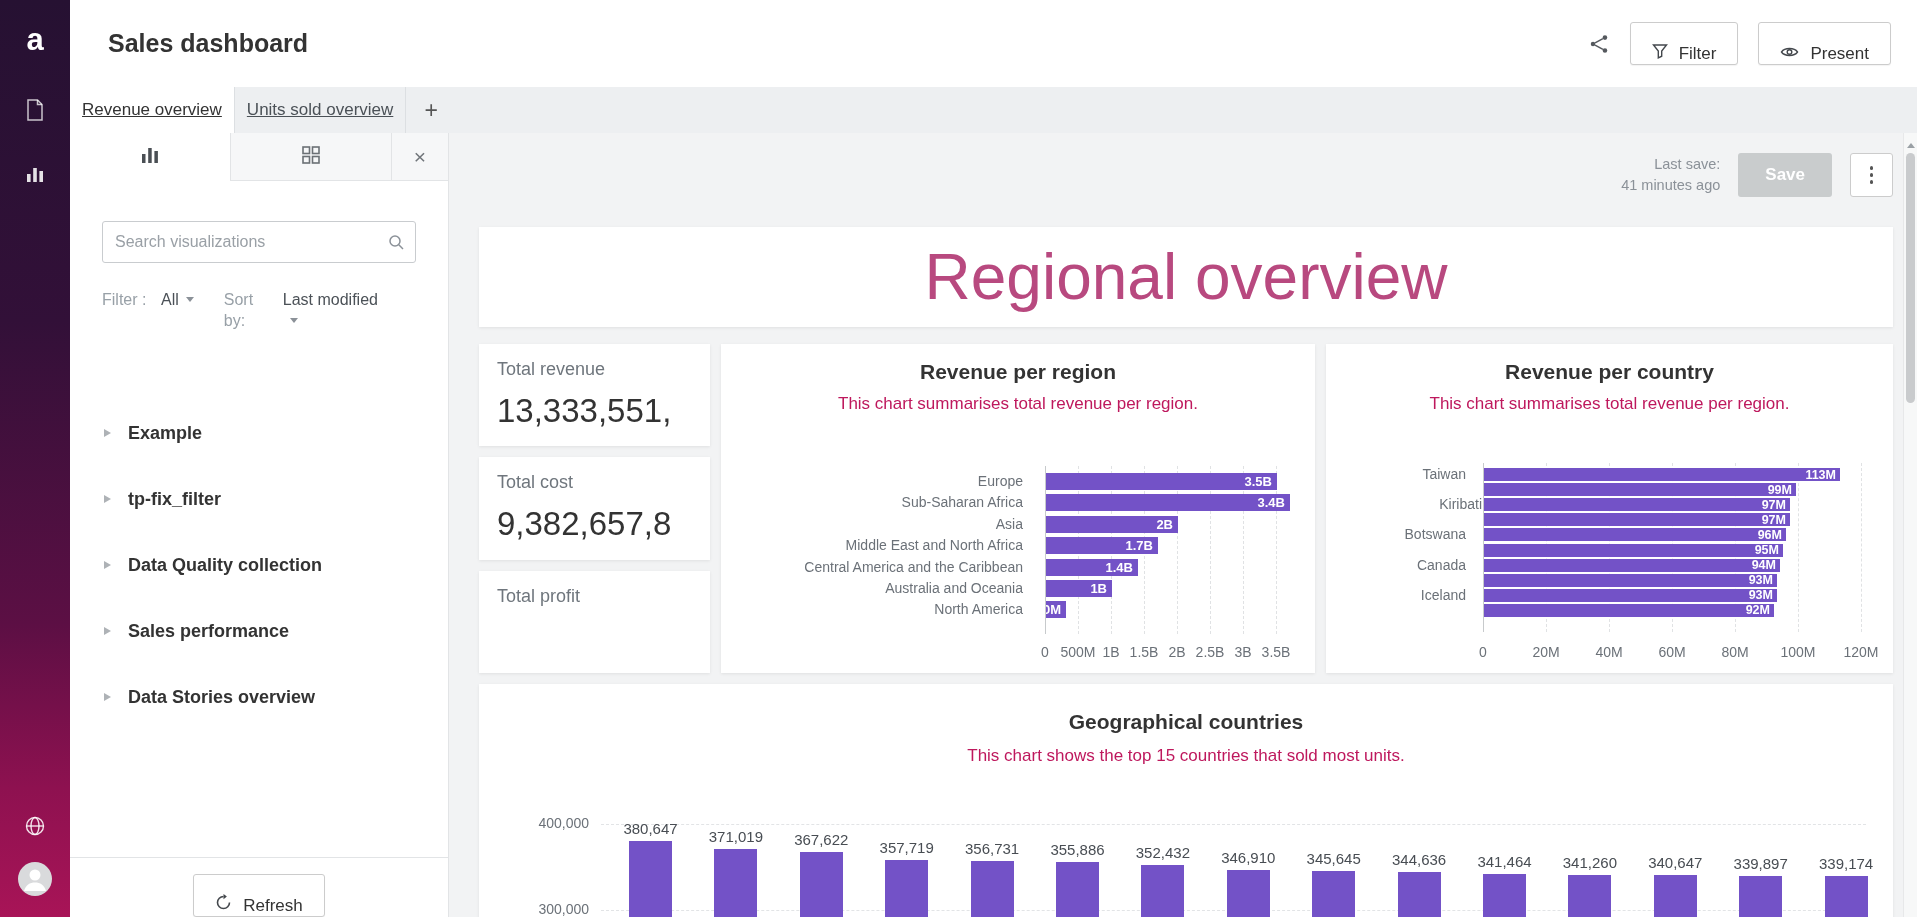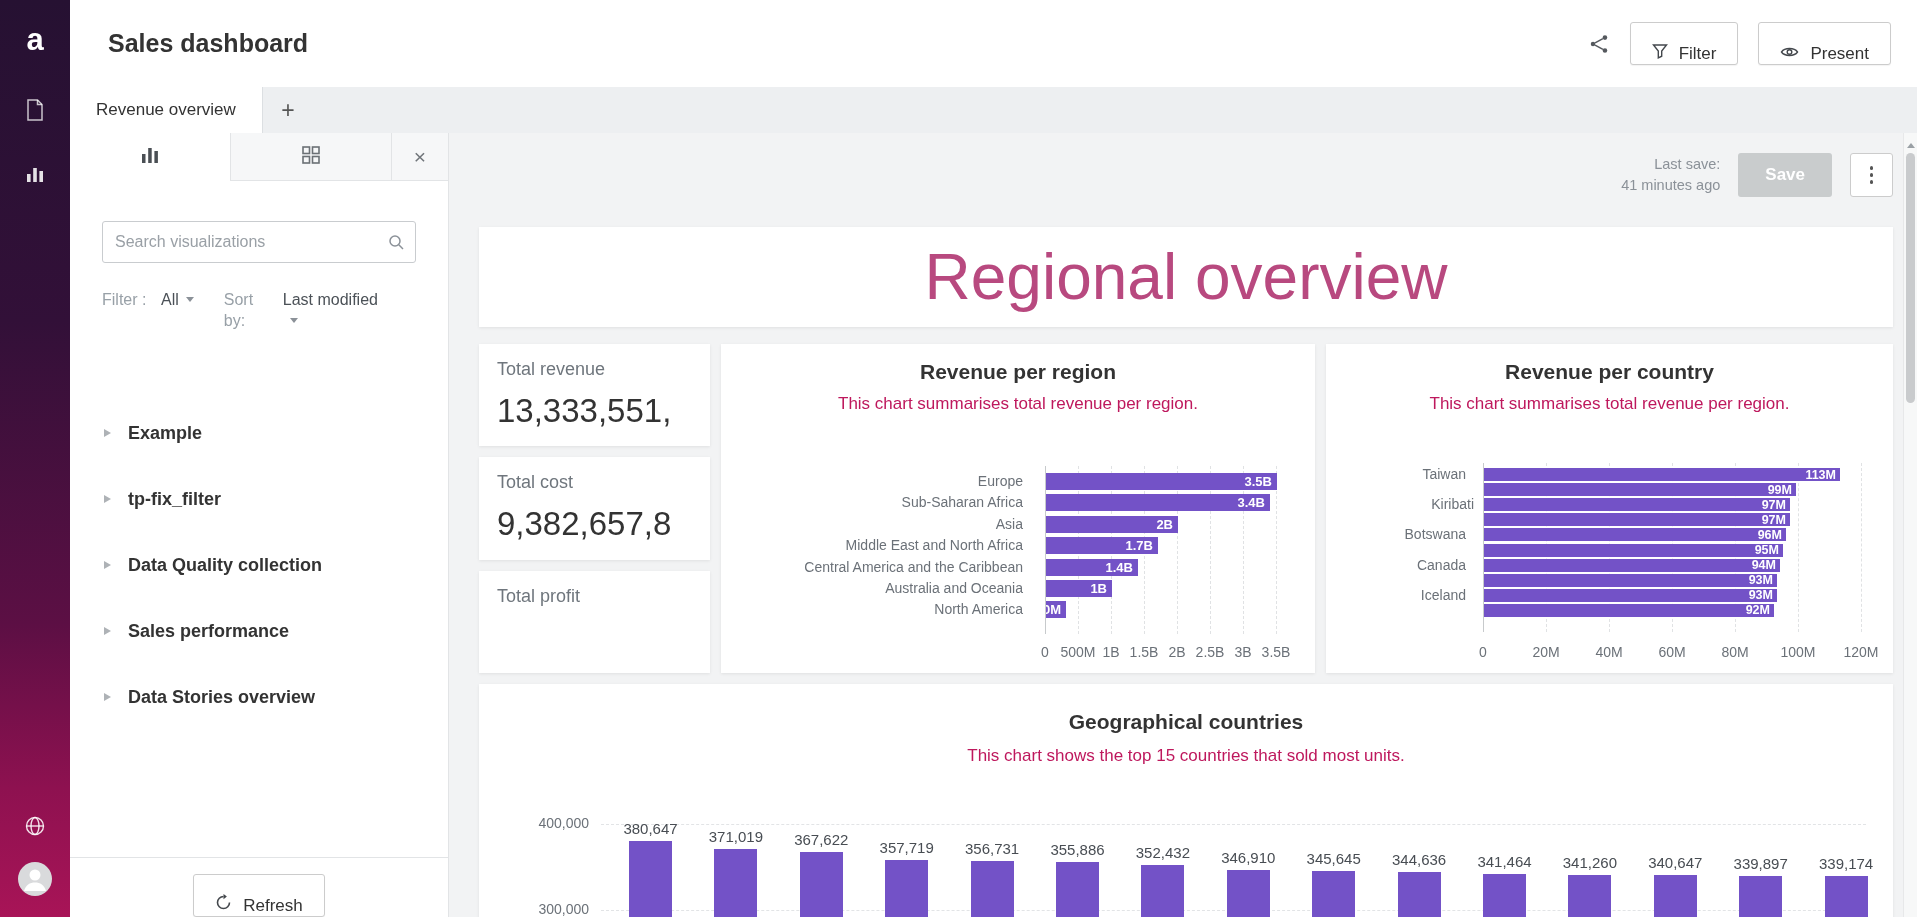--- a/index.html
+++ b/index.html
@@ -20,22 +20,22 @@
   .header { height: 87px; background: #fff; display: flex; align-items: center; padding: 0 26px 0 38px; gap: 44px; }
   .header-title { font-size: 25px; font-weight: bold; color: #333; }
   .header-actions { margin-left: auto; display: flex; align-items: center; gap: 20px; }
   .icon-btn { cursor: pointer; display: flex; align-items: center; }
   .btn { display: inline-flex; align-items: flex-end; gap: 11px; height: 43px; padding: 0 21px; background: #fff;
          border: 1px solid #ccc; border-radius: 3px; font-size: 17px; color: #333;
          box-shadow: 0 1px 1px rgba(0,0,0,.05); cursor: pointer; font-family: inherit; }
 
   
   .tabstrip { height: 46px; background: #edeff1; display: flex; align-items: stretch; }
-  .ptab { display: flex; align-items: center; padding: 0 26px; font-size: 17px; color: #4b5157;
-          border-right: 1px solid #dcdfe2; cursor: pointer; white-space: nowrap; }
+  .ptab { display: flex; align-items: center; padding: 0 12px; font-size: 17px; color: #4b5157;
+          border-right: 1px solid #dcdfe2; cursor: pointer; white-space: nowrap; text-decoration: underline; }
   .ptab.active { background: #fff; color: #333; }
   .addtab { width: 50px; display: flex; align-items: center; justify-content: center; font-size: 23px; color: #555; cursor: pointer; }
 
   .content { flex: 1; display: flex; min-height: 0; }
 
   
   .panel { flex: 0 0 378px; background: #fff; border-right: 1px solid #e2e4e6; display: flex; flex-direction: column; }
   .panel-tabs { flex: 0 0 48px; display: flex; background: #f6f7f8; border-bottom: 1px solid #e2e4e6; position: relative; }
   .panel-tab { width: 161px; display: flex; align-items: center; justify-content: center; cursor: pointer;
                border-right: 1px solid #e2e4e6; position: relative; }
@@ -166,20 +166,21 @@
                 <path d="M1 7c3.2-4.6 12.8-4.6 16 0-3.2 4.6-12.8 4.6-16 0z"></path>
                 <circle cx="9" cy="7" r="2.3"></circle>
               </svg></span>
           <span>Present</span>
         </button>
       </div>
     </div>
 
     <div class="tabstrip">
       <div class="ptab active">Revenue overview</div>
+        <div class="ptab">Units sold overview</div>
         <div class="addtab">+</div>
     </div>
 
     <div class="content">
 
       <div class="panel">
         <div class="panel-tabs">
           <div class="panel-tab active">
             <span><svg width="20" height="20" viewBox="0 0 20 20" fill="#4a4f54">
                   <rect x="2" y="9" width="3.5" height="9"></rect>
@@ -305,21 +306,21 @@
                 <div class="tick" style="left: 459px; top: 300px; width: 60px;">2.5B</div>
                 <div class="vline" style="left: 522px; top: 122px; height: 168px; border-left: 1px dashed rgb(224, 226, 228);"></div>
                 <div class="tick" style="left: 492px; top: 300px; width: 60px;">3B</div>
                 <div class="vline" style="left: 555px; top: 122px; height: 168px; border-left: 1px dashed rgb(224, 226, 228);"></div>
                 <div class="tick" style="left: 525px; top: 300px; width: 60px;">3.5B</div>
                 <div class="cat" style="left: 0px; top: 129px; width: 312px; height: 17px; line-height: 17px;">Europe</div>
                 <div class="bar" style="left: 325px; top: 129px; width: 231px; height: 17px; background: rgb(115, 82, 199);">
                   <span class="barval" style="font-size: 13px; padding-right: 5px;">3.5B</span>
                 </div>
                 <div class="cat" style="left: 0px; top: 150.4px; width: 312px; height: 17px; line-height: 17px;">Sub-Saharan Africa</div>
-                <div class="bar" style="left: 325px; top: 150.4px; width: 224px; height: 17px; background: rgb(115, 82, 199); padding-left: 40px;">
+                <div class="bar" style="left: 325px; top: 150.4px; width: 244px; height: 17px; background: rgb(115, 82, 199); padding-left: 40px;">
                   <span class="barval" style="font-size: 13px; padding-right: 5px;">3.4B</span>
                 </div>
                 <div class="cat" style="left: 0px; top: 171.8px; width: 312px; height: 17px; line-height: 17px;">Asia</div>
                 <div class="bar" style="left: 325px; top: 171.8px; width: 132px; height: 17px; background: rgb(115, 82, 199);">
                   <span class="barval" style="font-size: 13px; padding-right: 5px;">2B</span>
                 </div>
                 <div class="cat" style="left: 0px; top: 193.2px; width: 312px; height: 17px; line-height: 17px;">Middle East and North Africa</div>
                 <div class="bar" style="left: 325px; top: 193.2px; width: 112px; height: 17px; background: rgb(115, 82, 199);">
                   <span class="barval" style="font-size: 13px; padding-right: 5px;">1.7B</span>
                 </div>
@@ -355,21 +356,21 @@
                 <div class="tick" style="left: 442px; top: 300px; width: 60px;">100M</div>
                 <div class="vline" style="left: 535px; top: 119px; height: 169px; border-left: 1px dashed rgb(224, 226, 228);"></div>
                 <div class="tick" style="left: 505px; top: 300px; width: 60px;">120M</div>
                 <div class="cat" style="left: 0px; top: 122px; width: 150px; height: 17px; line-height: 17px;">Taiwan</div>
                 <div class="bar" style="left: 158px; top: 124px; width: 356px; height: 13px; background: rgb(115, 82, 199);">
                   <span class="barval" style="font-size: 12.5px; padding-right: 4px;">113M</span>
                 </div>
                 <div class="bar" style="left: 158px; top: 139.1px; width: 312px; height: 13px; background: rgb(115, 82, 199);">
                   <span class="barval" style="font-size: 12.5px; padding-right: 4px;">99M</span>
                 </div>
-                <div class="cat" style="left: 8px; top: 152.2px; width: 150px; height: 17px; line-height: 17px;">Kiribati</div>
+                <div class="cat" style="left: 16px; top: 152.2px; width: 150px; height: 17px; line-height: 17px;">Kiribati</div>
                 <div class="bar" style="left: 158px; top: 154.2px; width: 306px; height: 13px; background: rgb(115, 82, 199);">
                   <span class="barval" style="font-size: 12.5px; padding-right: 4px;">97M</span>
                 </div>
                 <div class="bar" style="left: 158px; top: 169.3px; width: 306px; height: 13px; background: rgb(115, 82, 199);">
                   <span class="barval" style="font-size: 12.5px; padding-right: 4px;">97M</span>
                 </div>
                 <div class="cat" style="left: 0px; top: 182.4px; width: 150px; height: 17px; line-height: 17px;">Botswana</div>
                 <div class="bar" style="left: 158px; top: 184.4px; width: 302px; height: 13px; background: rgb(115, 82, 199);">
                   <span class="barval" style="font-size: 12.5px; padding-right: 4px;">96M</span>
                 </div>

